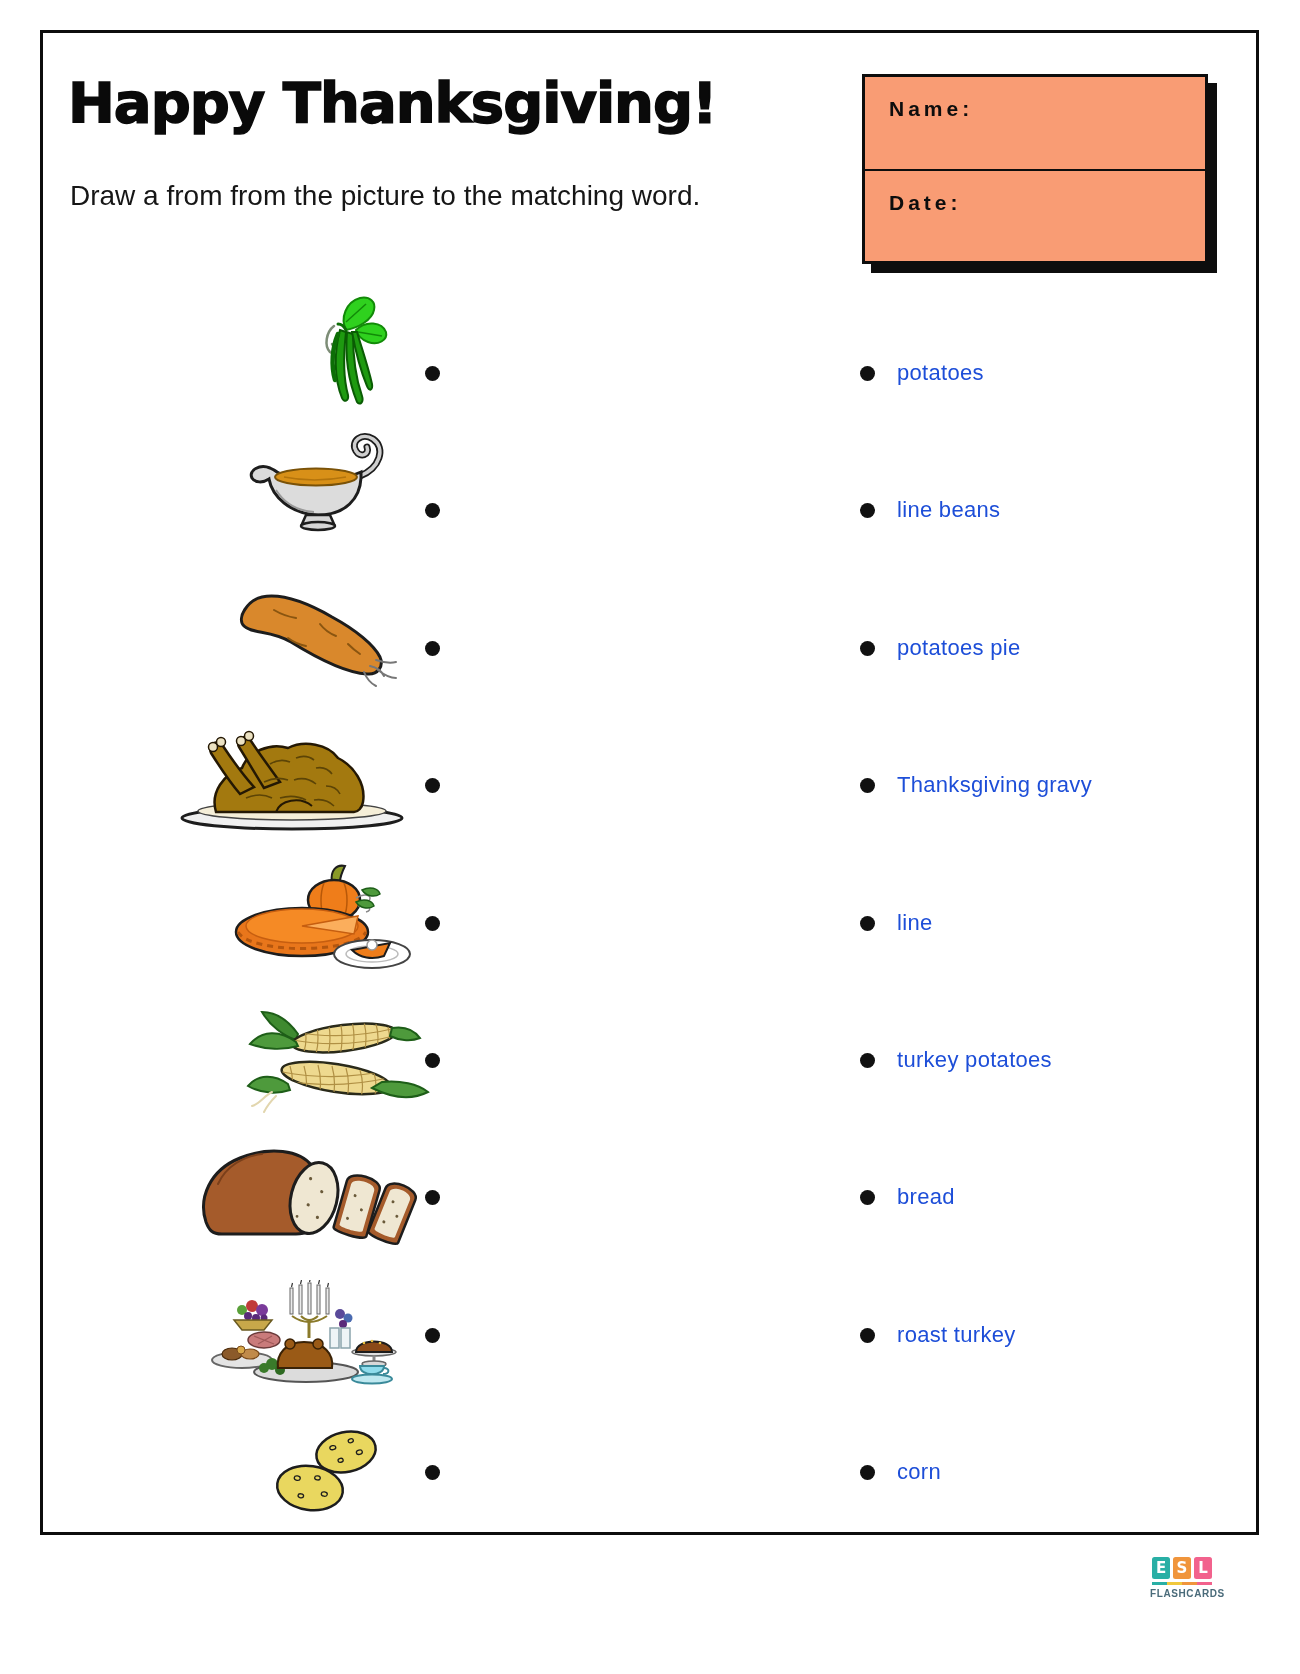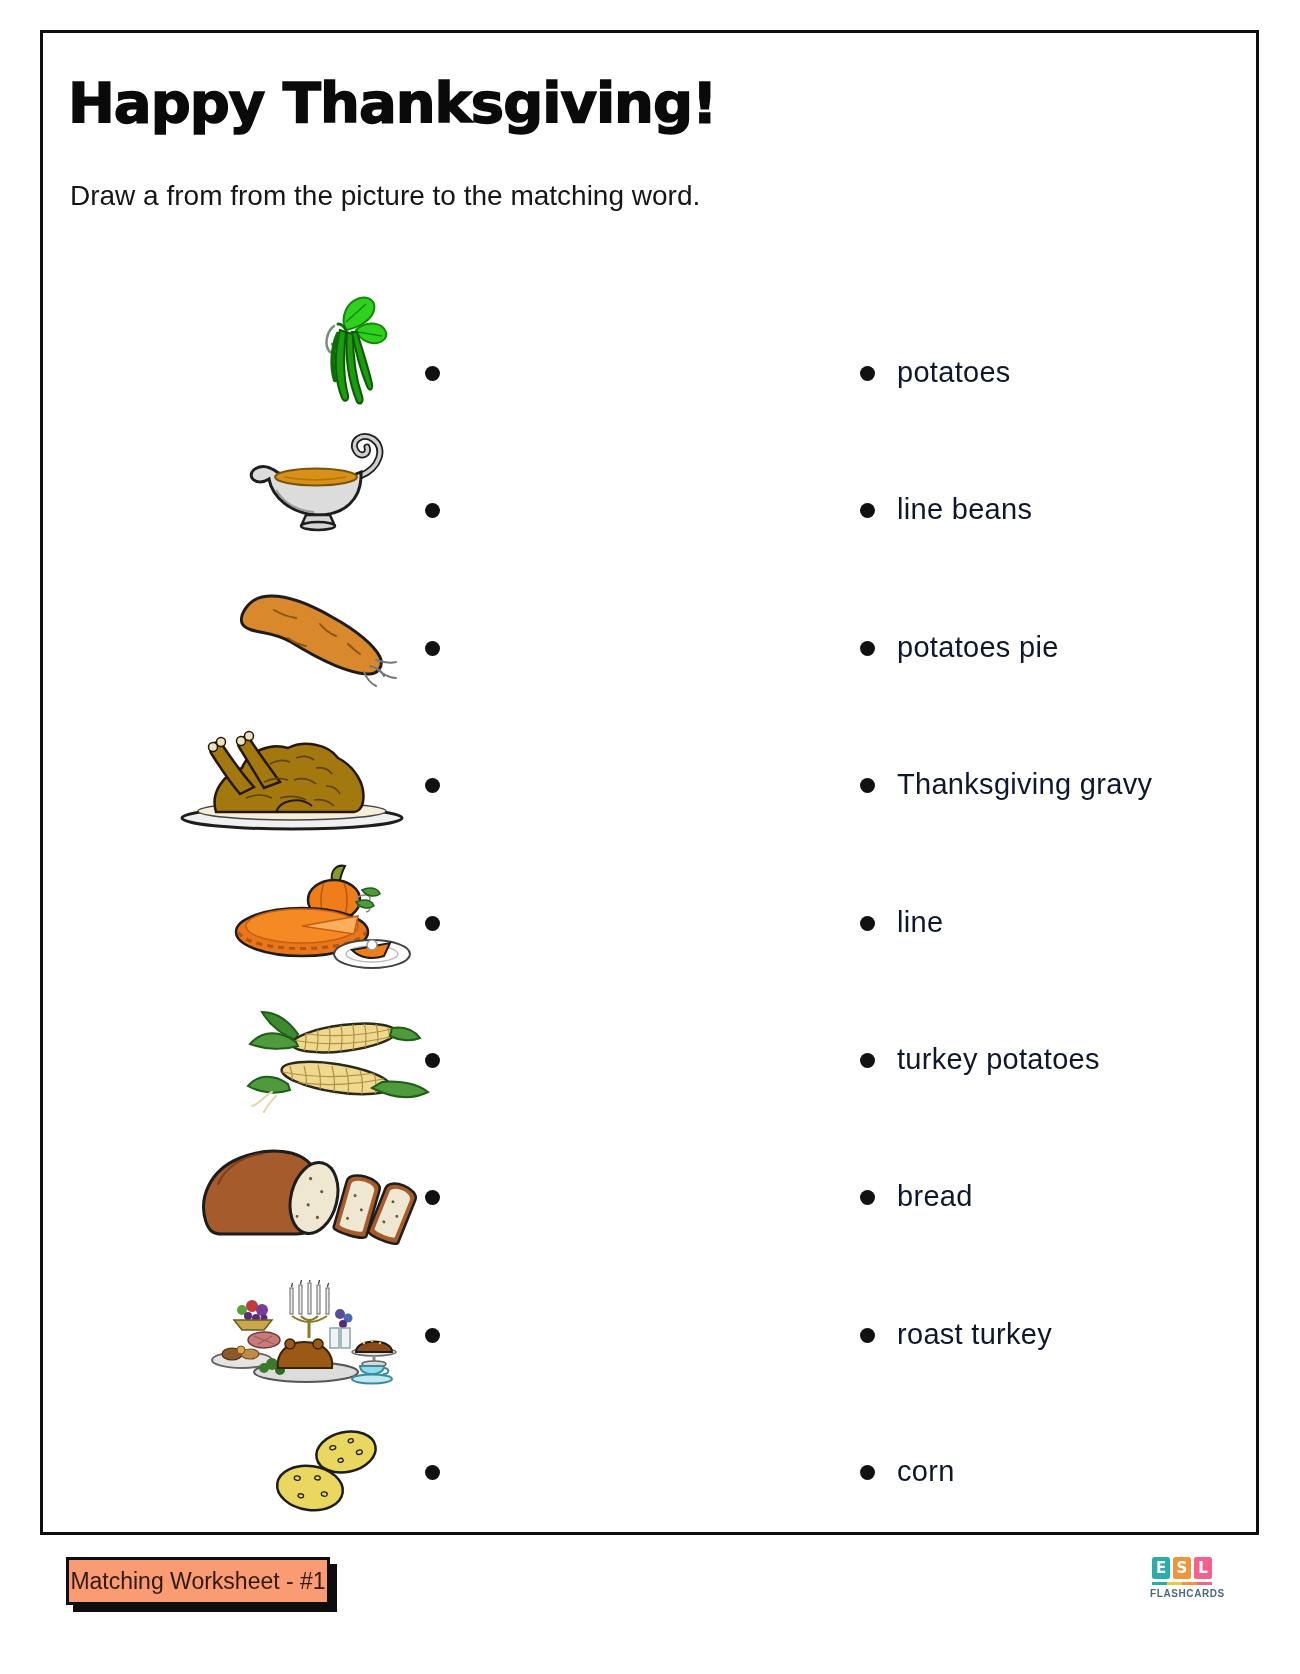--- a/index.html
+++ b/index.html
@@ -14,21 +14,21 @@
   .namebox{position:absolute;left:862px;top:74px;width:346px;height:190px;
            background:#F99C74;border:3px solid #0d0d0d;box-sizing:border-box;
            box-shadow:9px 9px 0 0 #0d0d0d;}
   .nb-row{position:absolute;left:0;width:100%;height:50%;box-sizing:border-box;
           padding:20px 0 0 24px;}
   .nb-row.date{top:50%;border-top:2.5px solid #0d0d0d;}
   .nb-label{font-weight:bold;font-size:21px;letter-spacing:4px;color:#0d0d0d;}
   .pic{position:absolute;}
   .pic svg{width:100%;height:100%;display:block;}
   .dot{position:absolute;width:15px;height:15px;border-radius:50%;background:#111;}
-  .word{position:absolute;left:897px;font-size:29px;letter-spacing:.3px;color:#0f172a;
+  .word{position:absolute;left:897px;font-size:22px;letter-spacing:.3px;color:#1d4ed8;
         transform:translateY(-55%);white-space:nowrap;}
   .badge{position:absolute;left:66px;top:1557px;width:264px;height:48px;
          background:#F99C74;border:3px solid #0d0d0d;box-sizing:border-box;
          box-shadow:7px 7px 0 0 #0d0d0d;display:flex;align-items:center;justify-content:center;}
   .badge span{font-size:23px;color:#33190d;}
   .logo{position:absolute;left:1150px;top:1557px;width:64px;text-align:center;}
   .logo-tiles{display:flex;justify-content:center;gap:3px;}
   .tile{width:18px;height:22px;border-radius:2.5px;color:#fff;font-weight:bold;
         font-size:15px;line-height:22px;text-align:center;font-family:"DejaVu Sans",sans-serif;}
   .tile.e{background:#29AFA5;} .tile.s{background:#F0953C;} .tile.l{background:#F2628D;}
@@ -38,20 +38,28 @@
 </style>
 </head>
 <body>
 
 <div class="canvas">
   <div class="page-border"></div>
 
   <div class="title">Happy Thanksgiving!</div>
   <div class="instruction">Draw a from from the picture to the matching word.</div>
 
+  <div class="namebox">
+    <div class="nb-row">
+      <span class="nb-label">Name:</span>
+    </div>
+    <div class="nb-row date">
+      <span class="nb-label">Date:</span>
+    </div>
+  </div>
 
   <div class="pic" style="left:300px;top:290px;width:92px;height:118px">
     <svg viewBox="0 0 92 118">
       <path d="M34,36 C26,42 24,56 30,62 C34,65 36,58 32,54" fill="none" stroke="#7d8d77" stroke-width="2.5" stroke-linecap="round"></path>
       <path d="M46,40 C40,28 46,12 60,8 C70,6 76,12 74,20 C72,30 58,38 46,40 Z" fill="#2fd11e" stroke="#128a08" stroke-width="2"></path>
       <path d="M46,32 L66,14" stroke="#128a08" stroke-width="1.5"></path>
       <path d="M56,40 C66,30 82,32 86,42 C88,50 78,56 68,52 C62,50 57,45 56,40 Z" fill="#2fd11e" stroke="#128a08" stroke-width="2"></path>
       <path d="M58,42 L82,46" stroke="#128a08" stroke-width="1.5"></path>
       <path d="M46,40 C44,36 42,34 38,34" fill="none" stroke="#0c6e06" stroke-width="3" stroke-linecap="round"></path>
       <path d="M40,40 C34,62 34,88 42,108 C44,113 49,111 48,105 C42,84 44,60 46,42 Z" fill="#1e9a10" stroke="#0a5c04" stroke-width="2"></path>
@@ -264,23 +272,20 @@
         <ellipse cx="48" cy="53" rx="2.8" ry="2" fill="none" stroke="#1d1d1d" stroke-width="1.3"></ellipse>
         <ellipse cx="57" cy="68" rx="3" ry="2.2" fill="none" stroke="#1d1d1d" stroke-width="1.3"></ellipse>
         <ellipse cx="34" cy="73" rx="2.8" ry="2" fill="none" stroke="#1d1d1d" stroke-width="1.3"></ellipse>
       </g>
     </svg>
   </div>
   <div class="dot" style="left:425px;top:1465px"></div>
   <div class="dot" style="left:860px;top:1465px"></div>
   <div class="word" style="top:1473px">corn</div>
 
-  <div class="badge">
-    <span>Matching Worksheet - #1</span>
-  </div>
 
   <div class="logo">
     <div class="logo-tiles">
       <div class="tile e">E</div>
       <div class="tile s">S</div>
       <div class="tile l">L</div>
     </div>
     <div class="logo-bar">
       <div style="background:#29AFA5"></div>
         <div style="background:#F0C83C"></div>

